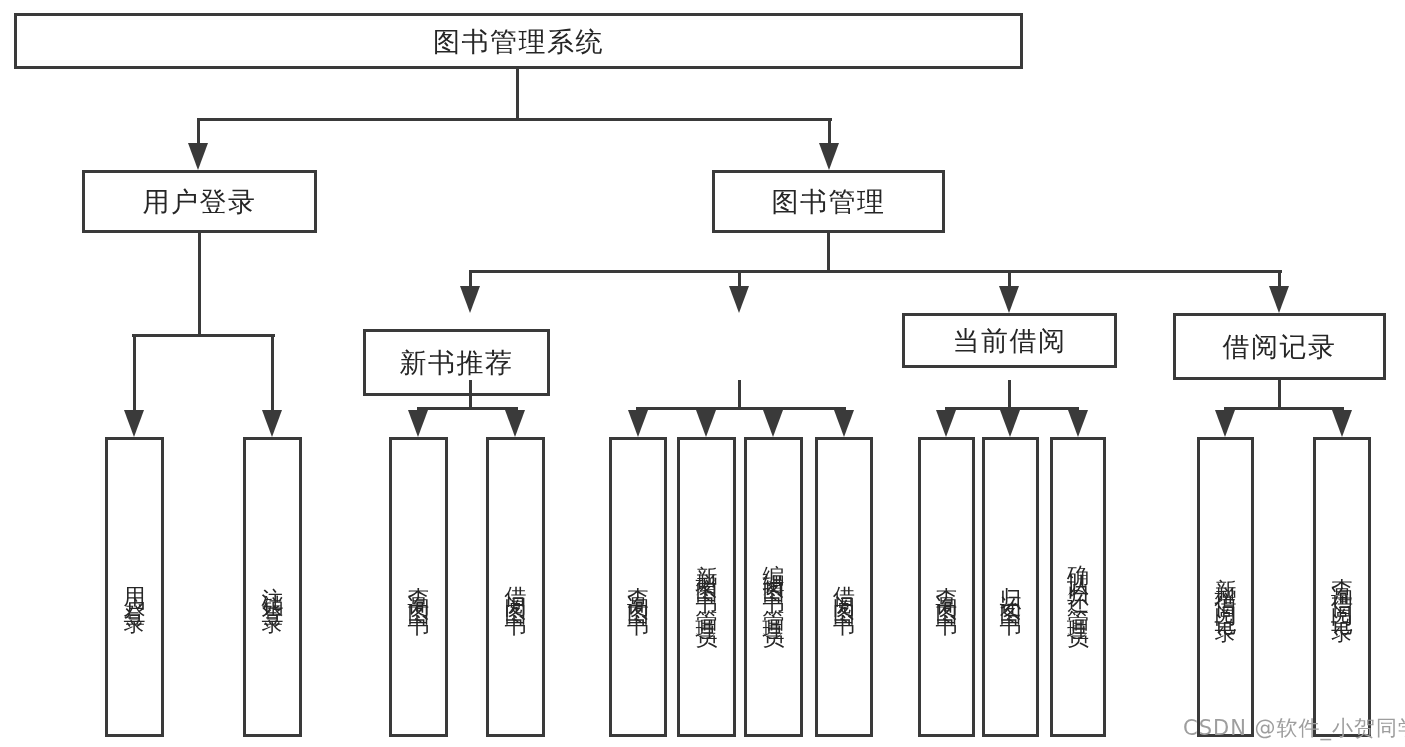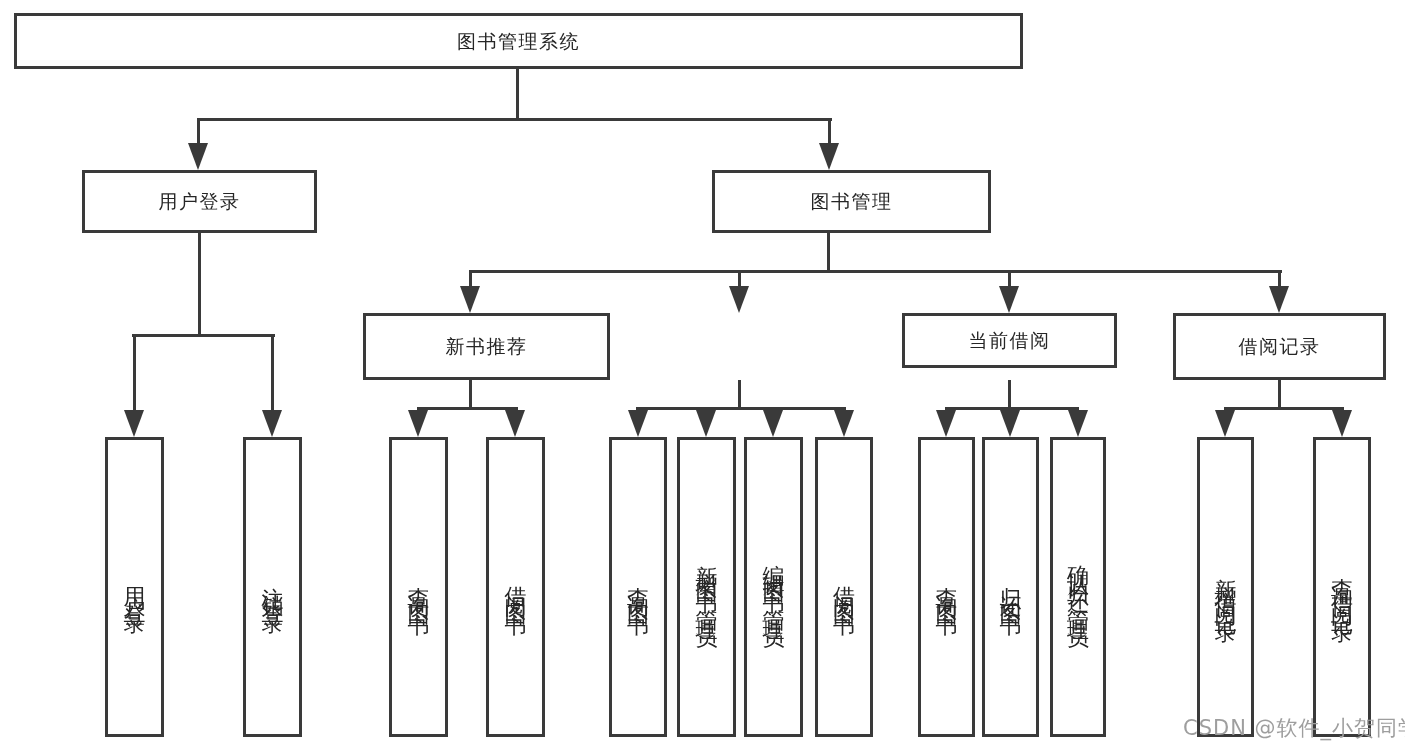--- a/index.html
+++ b/index.html
@@ -8,21 +8,21 @@
   .stage {
     position:relative; width:1405px; height:747px;
     background:var(--background,#fff); overflow:hidden;
   }
   .node {
     position:absolute; border:3px solid var(--line,#3a3a3a);
     background:#fff; display:flex; align-items:center; justify-content:center;
     color:var(--text,#262626);
   }
   .hnode span {
-    font-size:19px; letter-spacing:1.5px; white-space:nowrap; line-height:1;
+    font-size:27px; letter-spacing:1.5px; white-space:nowrap; line-height:1;
   }
   .vnode span {
     writing-mode:vertical-rl; text-orientation:mixed;
     font-size:22px; letter-spacing:9px; line-height:1;
   }
   .line { position:absolute; background:var(--line,#3a3a3a); }
   .arrow {
     position:absolute; width:0; height:0;
     border-left:10px solid transparent; border-right:10px solid transparent;
     border-top:27px solid var(--line,#3a3a3a);
@@ -45,21 +45,21 @@
   <div class="line" style="left:516px;top:69px;width:3px;height:49px"></div>
   <div class="line" style="left:197px;top:118px;width:635px;height:3px"></div>
   <div class="line" style="left:197px;top:121px;width:3px;height:23px"></div>
   <div class="line" style="left:828px;top:121px;width:3px;height:23px"></div>
   <div class="arrow" style="left:188px;top:143px"></div>
   <div class="arrow" style="left:819px;top:143px"></div>
 
   <div class="node hnode" style="left:82px;top:170px;width:235px;height:63px">
     <span>用户登录</span>
   </div>
-  <div class="node hnode" style="left:712px;top:170px;width:279px;height:63px">
+  <div class="node hnode" style="left:712px;top:170px;width:233px;height:63px">
     <span>图书管理</span>
   </div>
 
   <div class="line" style="left:198px;top:233px;width:3px;height:101px"></div>
   <div class="line" style="left:132px;top:334px;width:143px;height:3px"></div>
   <div class="line" style="left:133px;top:337px;width:3px;height:73px"></div>
   <div class="line" style="left:271px;top:337px;width:3px;height:73px"></div>
   <div class="arrow" style="left:124px;top:410px"></div>
   <div class="arrow" style="left:262px;top:410px"></div>
 
@@ -67,21 +67,21 @@
   <div class="line" style="left:469px;top:270px;width:813px;height:3px"></div>
   <div class="line" style="left:469px;top:273px;width:3px;height:13px"></div>
   <div class="line" style="left:738px;top:273px;width:3px;height:13px"></div>
   <div class="line" style="left:1008px;top:273px;width:3px;height:13px"></div>
   <div class="line" style="left:1278px;top:273px;width:3px;height:13px"></div>
   <div class="arrow" style="left:460px;top:286px"></div>
   <div class="arrow" style="left:729px;top:286px"></div>
   <div class="arrow" style="left:999px;top:286px"></div>
   <div class="arrow" style="left:1269px;top:286px"></div>
 
-  <div class="node hnode" style="left:363px;top:313px;width:247px;height:67px">
+  <div class="node hnode" style="left:363px;top:329px;width:187px;height:67px">
     <span>新书推荐</span>
   </div>
   <div class="node hnode" style="left:902px;top:313px;width:215px;height:55px">
     <span>当前借阅</span>
   </div>
   <div class="node hnode" style="left:1173px;top:313px;width:213px;height:67px">
     <span>借阅记录</span>
   </div>
 
   <div class="line" style="left:469px;top:380px;width:3px;height:27px"></div>

